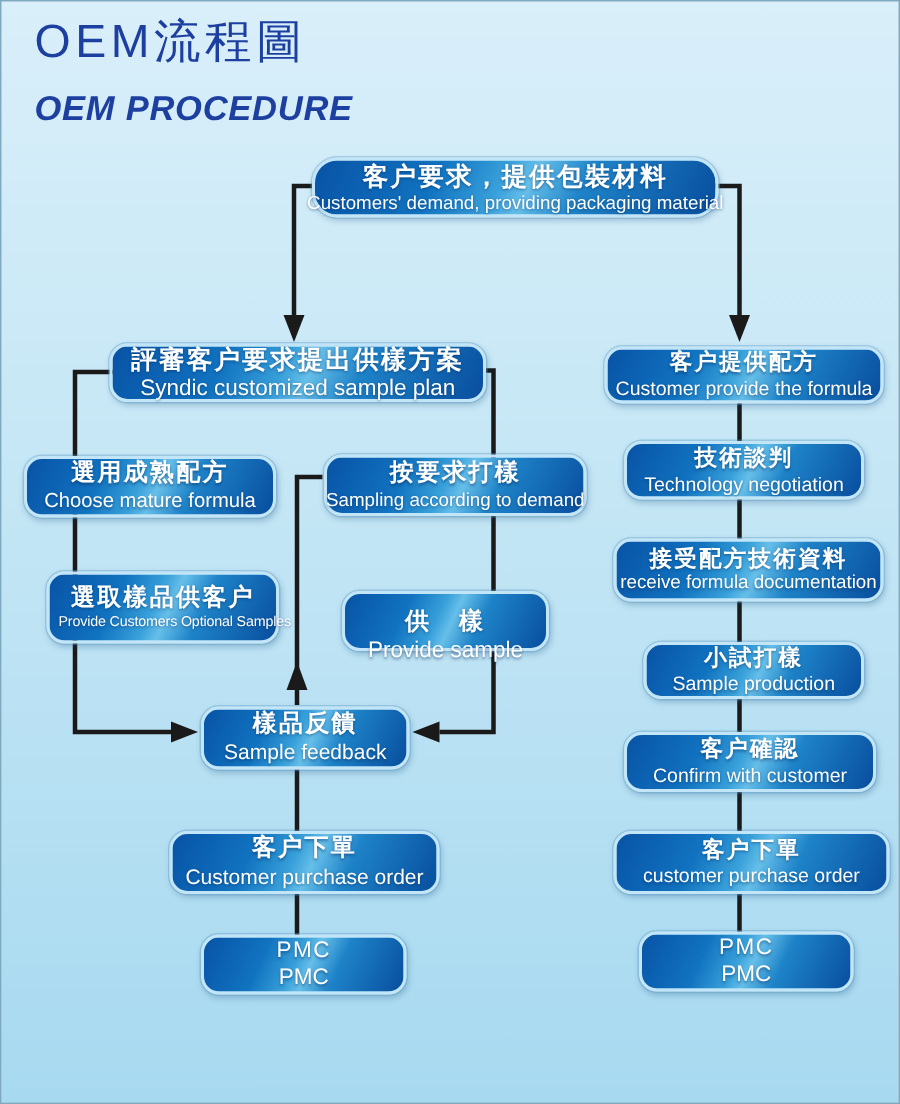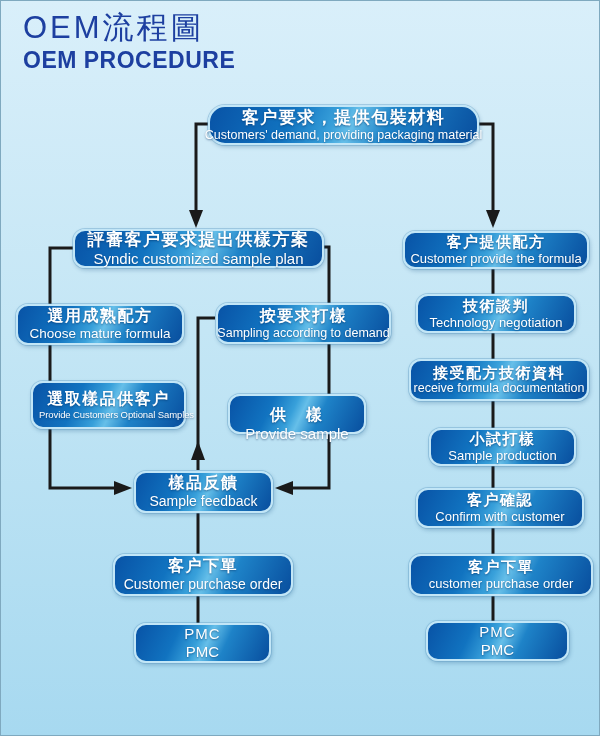--- a/index.html
+++ b/index.html
@@ -6,21 +6,21 @@
   body { font-family: "Liberation Sans", "DejaVu Sans", sans-serif; background:#e8f4fa; }
 
   .stage {
     position:relative; width:600px; height:736px; overflow:hidden;
     border:1px solid #7fa9bf; box-sizing:border-box;
     background: linear-gradient(180deg, var(--bg-top,#d9effa) 0%, var(--bg-mid,#c4e6f5) 45%, var(--bg-bottom,#a7d9f0) 100%);
   }
 
   .title { position:absolute; left:22px; top:8px; z-index:3; color:var(--title-text,#1d3fa0); }
   .title .t-zh { font-size:31px; font-weight:normal; letter-spacing:3px; line-height:1.2; }
-  .title .t-en { font-size:23px; font-weight:bold; letter-spacing:.5px; margin-top:1px; }
+  .title .t-en { font-size:23px; font-weight:bold; letter-spacing:.5px; margin-top:13px;font-style:italic; }
 
   svg.wires { position:absolute; left:0; top:0; z-index:1; }
 
   .node {
     position:absolute; z-index:2; box-sizing:border-box;
     border-radius:12px;
     border:2px solid var(--node-border,#c2e6f7);
     background: linear-gradient(115deg,
       var(--box-dark,#0853a6) 0%, #1173c0 30%, #38a0da 46%,
       var(--box-sheen,#66bfe9) 53%, #1e83c8 66%, var(--box-dark2,#084e9e) 100%);

